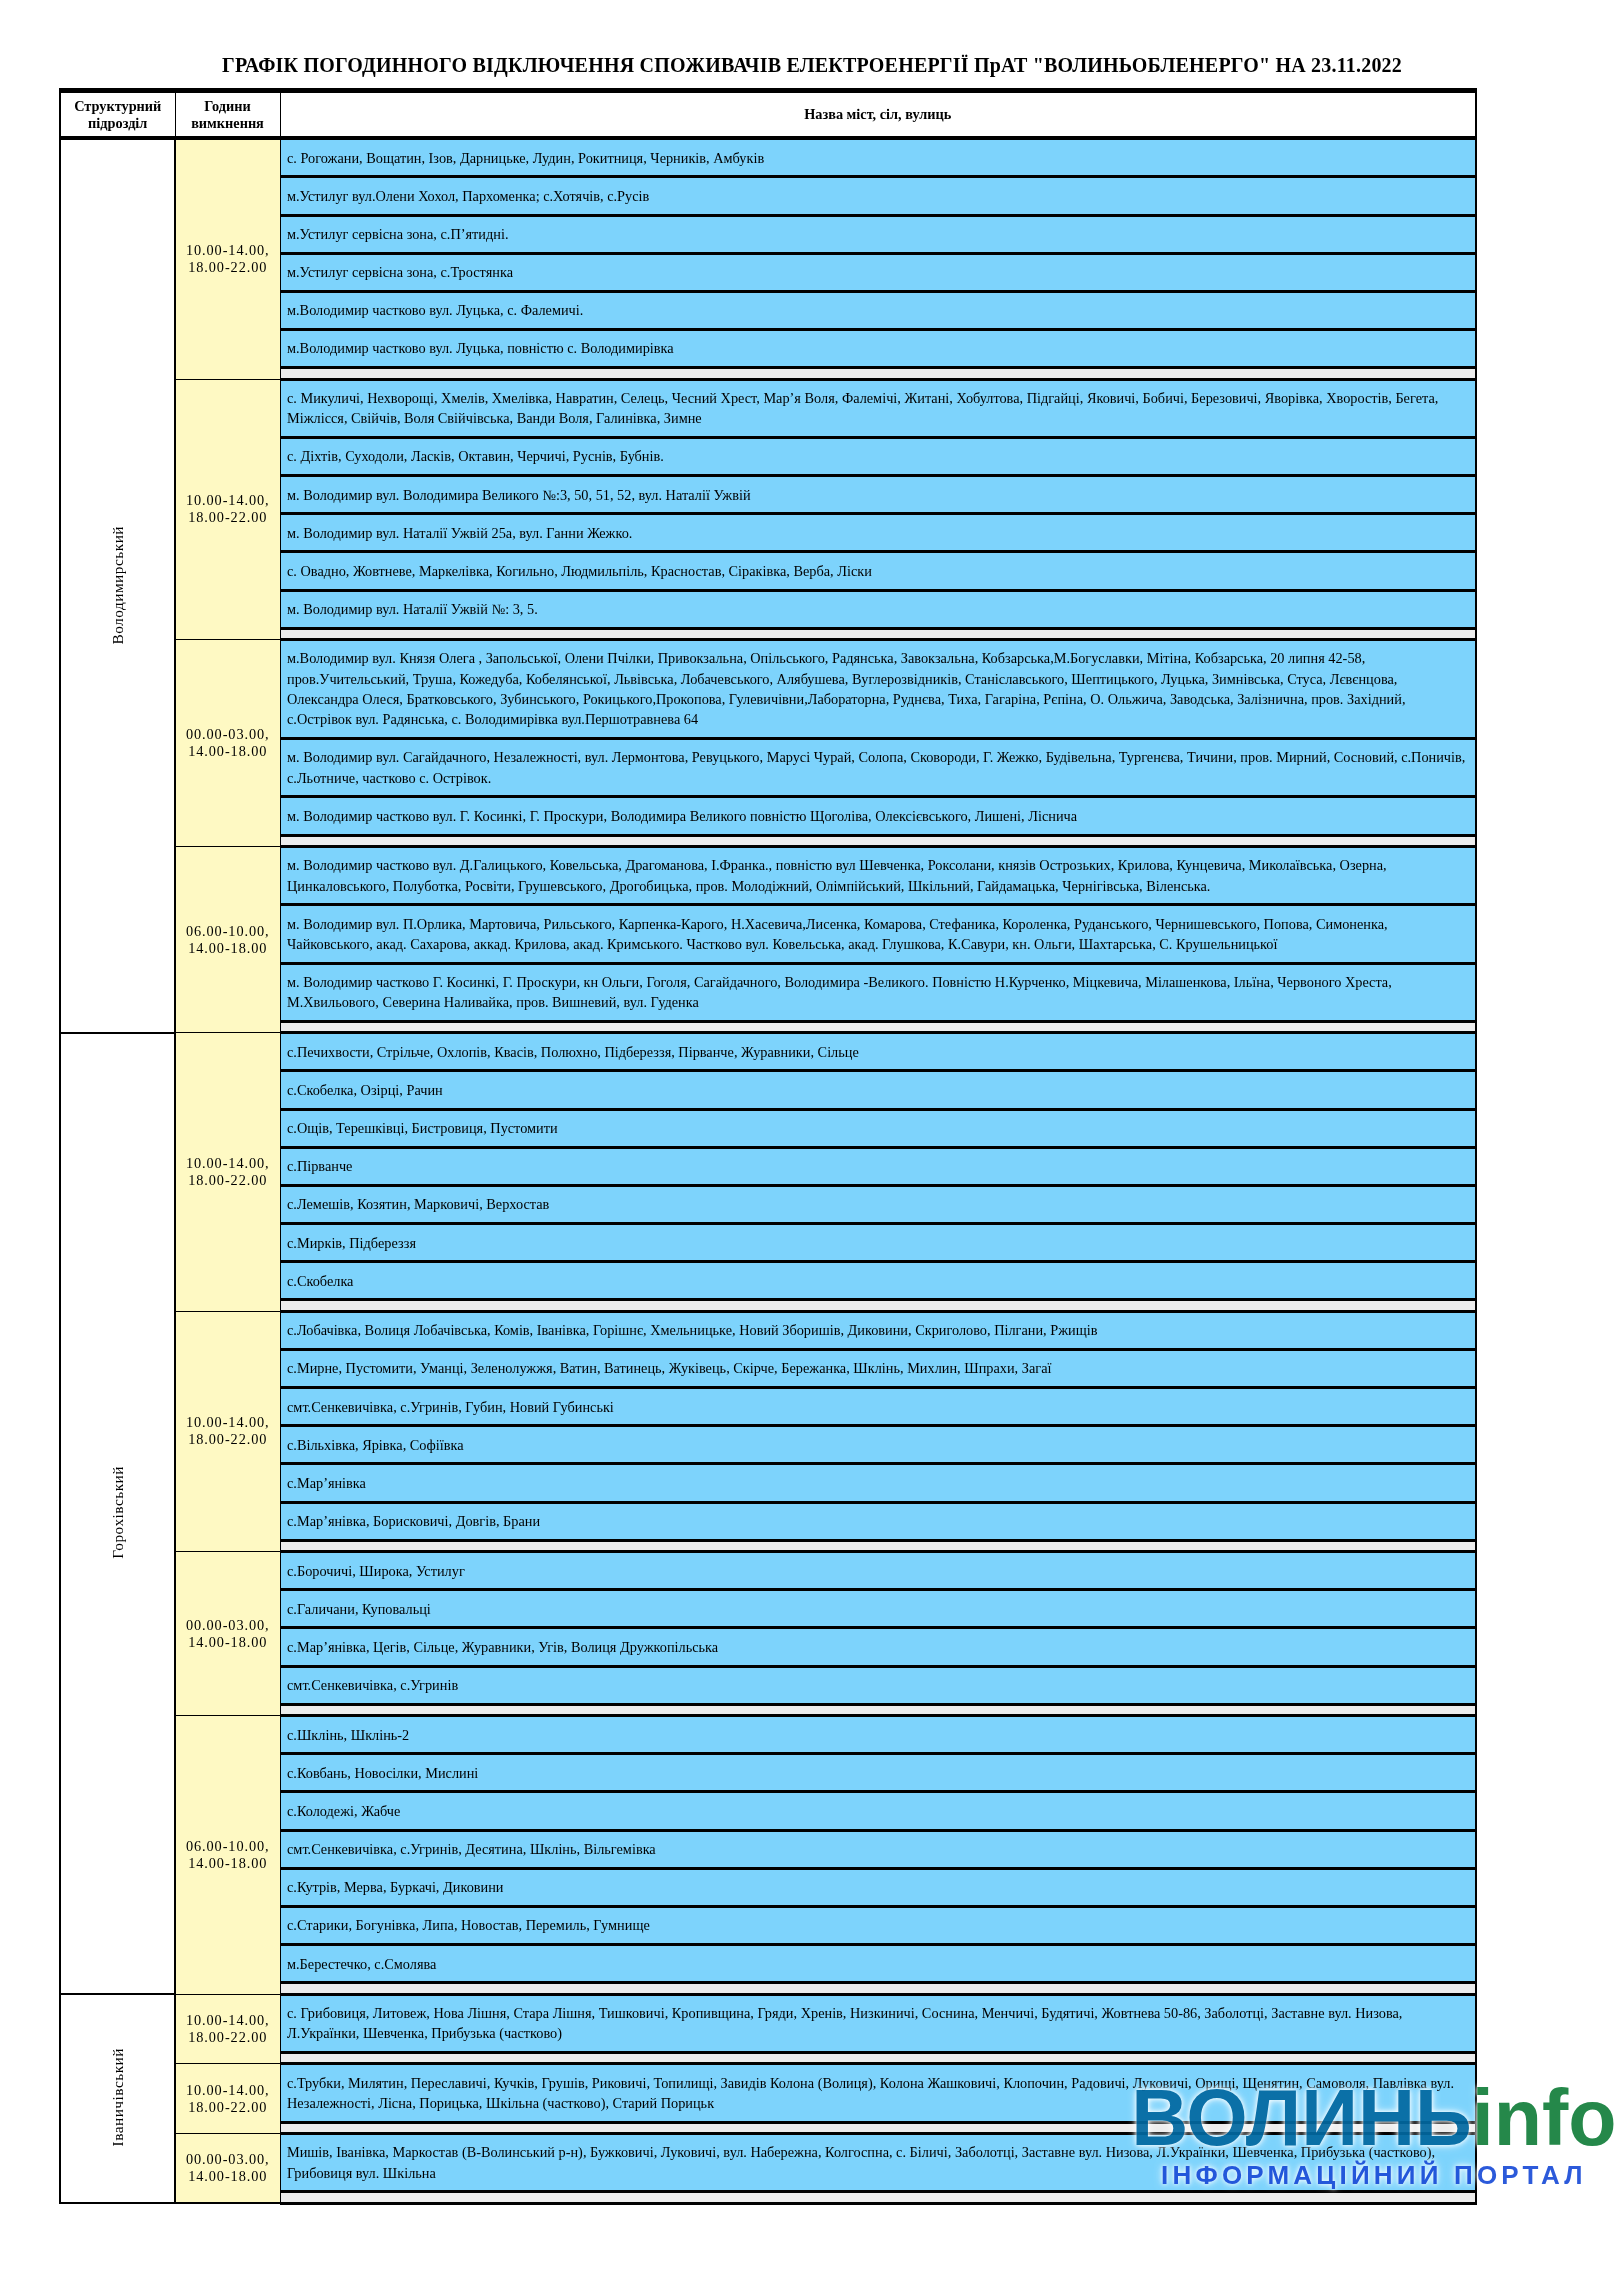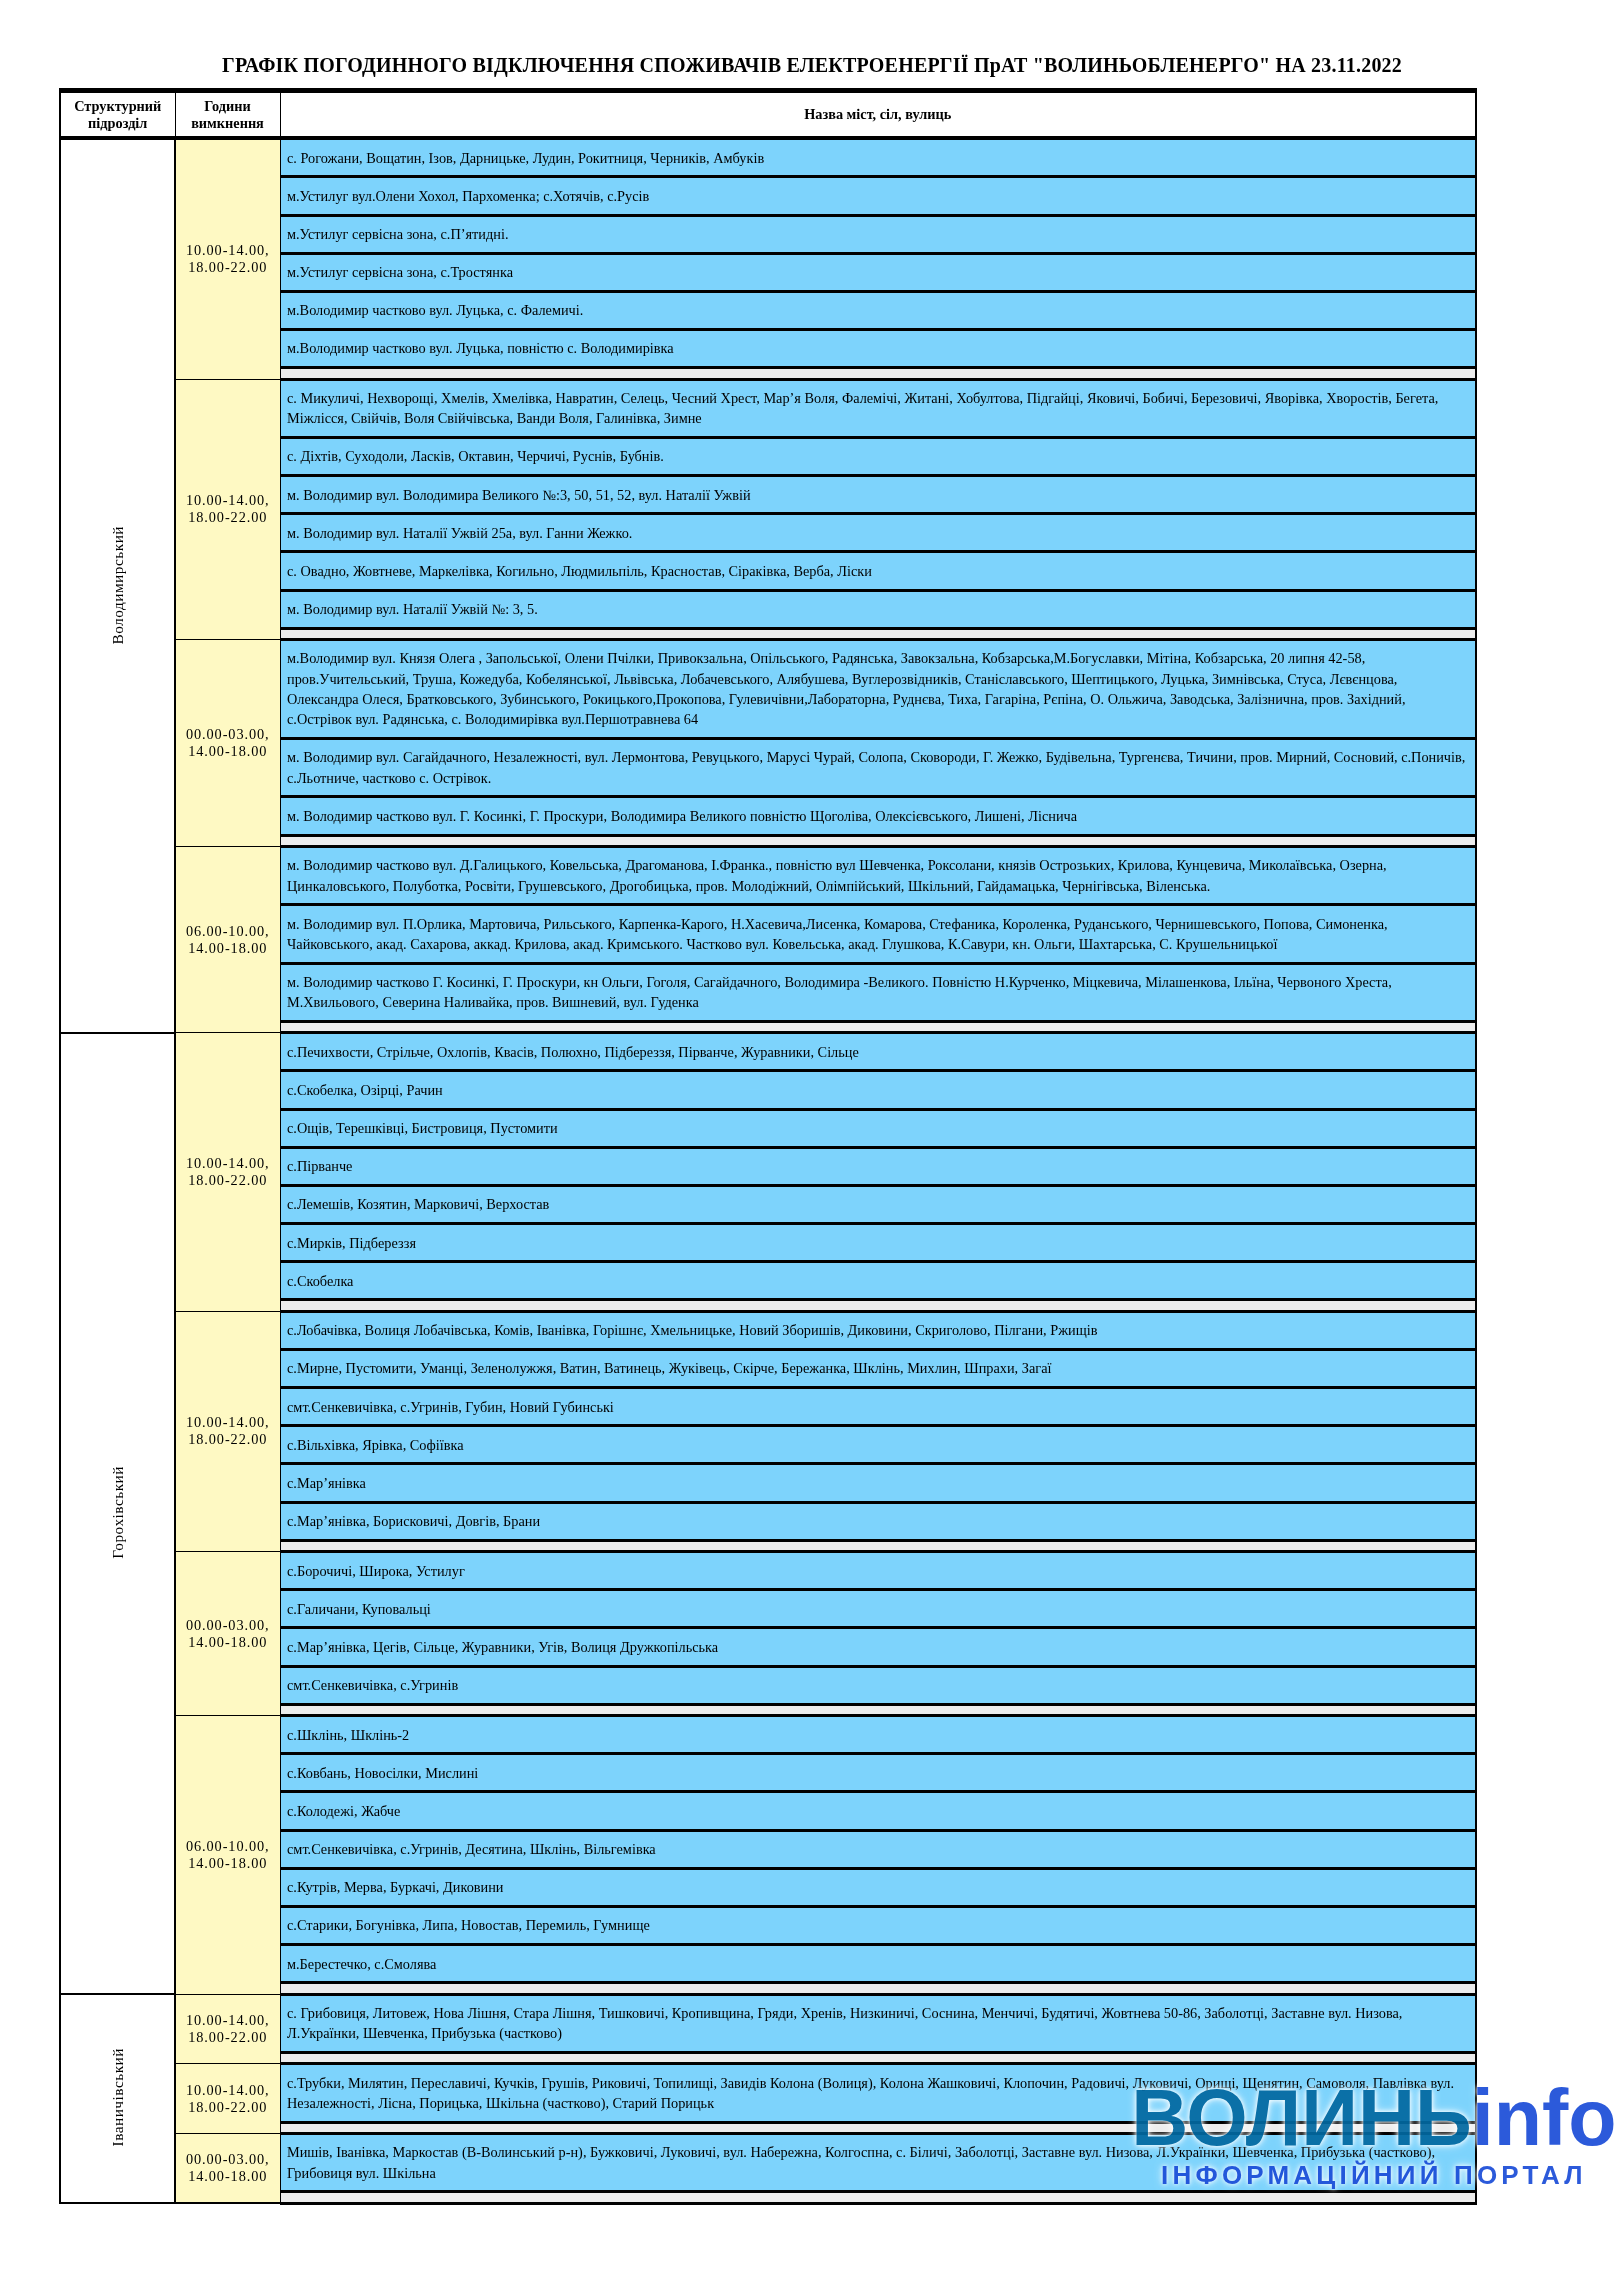--- a/index.html
+++ b/index.html
@@ -243,18 +243,18 @@
           <td class="street">Мишів, Іванівка, Маркостав (В-Волинський р-н), Бужковичі, Луковичі, вул. Набережна, Колгоспна, с. Біличі, Заболотці, Заставне вул. Низова, Л.Українки, Шевченка, Прибузька (частково), Грибовиця вул. Шкільна</td>
         </tr>
         <tr>
           <td class="spacer"></td>
         </tr>
       </tbody>
   </table>
 
   <div class="watermark">
     <div class="wm-line1">
-      <span class="wm-brand" style="color: #0369a1;">ВОЛИНЬ</span><span class="wm-accent" style="color: #1d4ed8;">info</span>
+      <span class="wm-brand" style="color: #0369a1;">ВОЛИНЬ</span><span class="wm-accent" style="color: #15803d;">info</span>
     </div>
     <div class="wm-sub" style="color: #1d4ed8;">ІНФОРМАЦІЙНИЙ ПОРТАЛ</div>
   </div>
 </div>
 
 
 </body></html>

